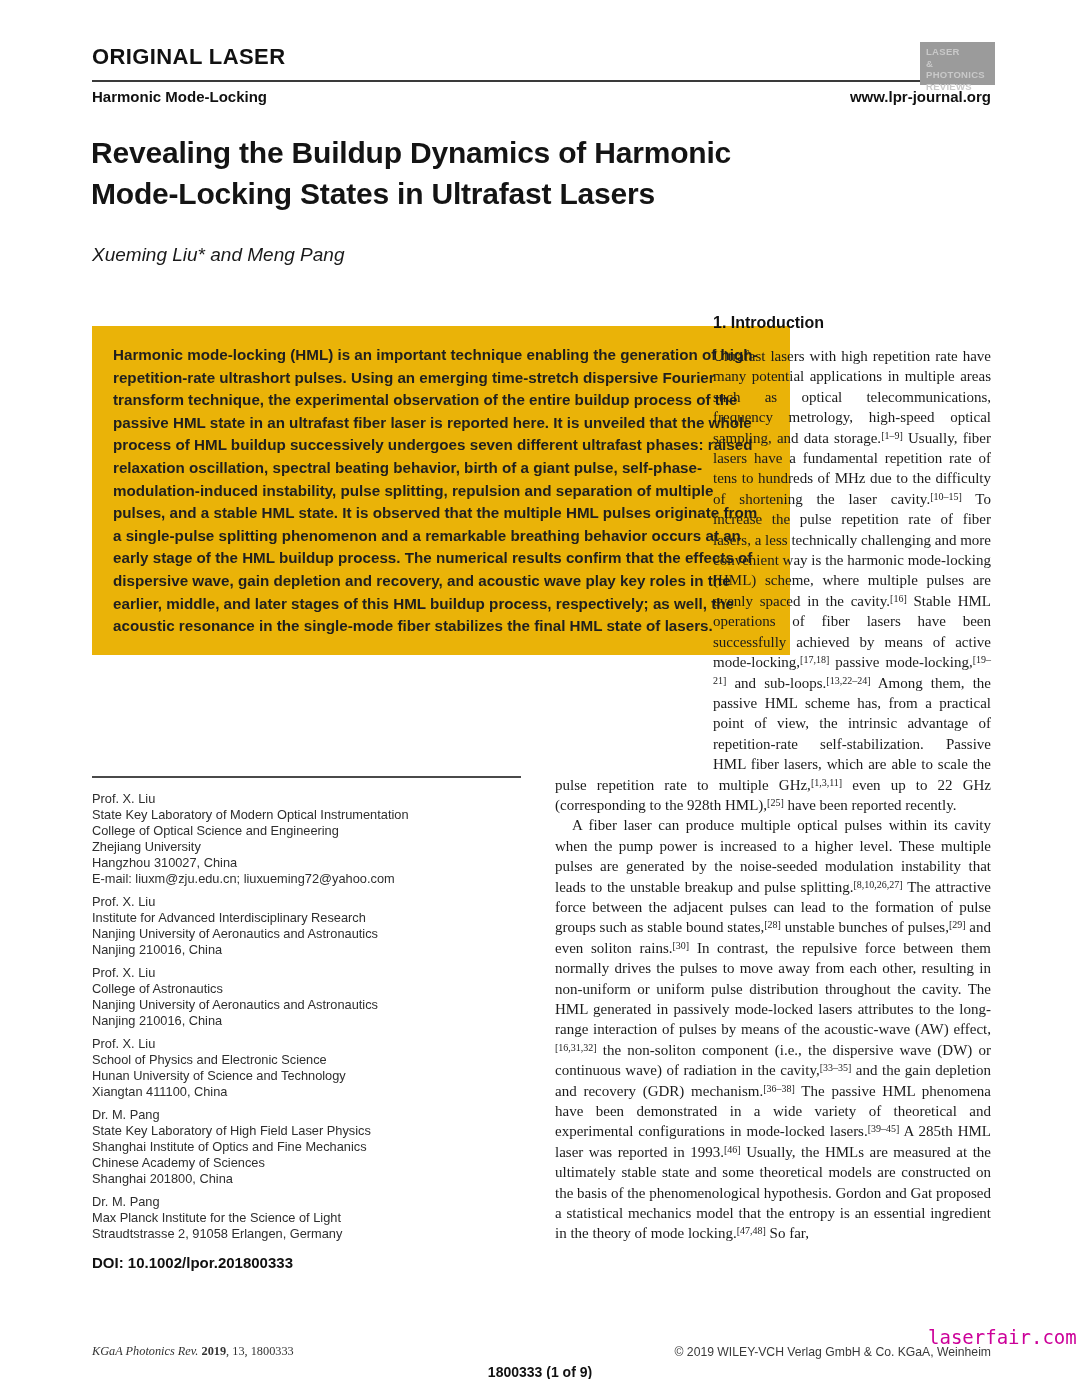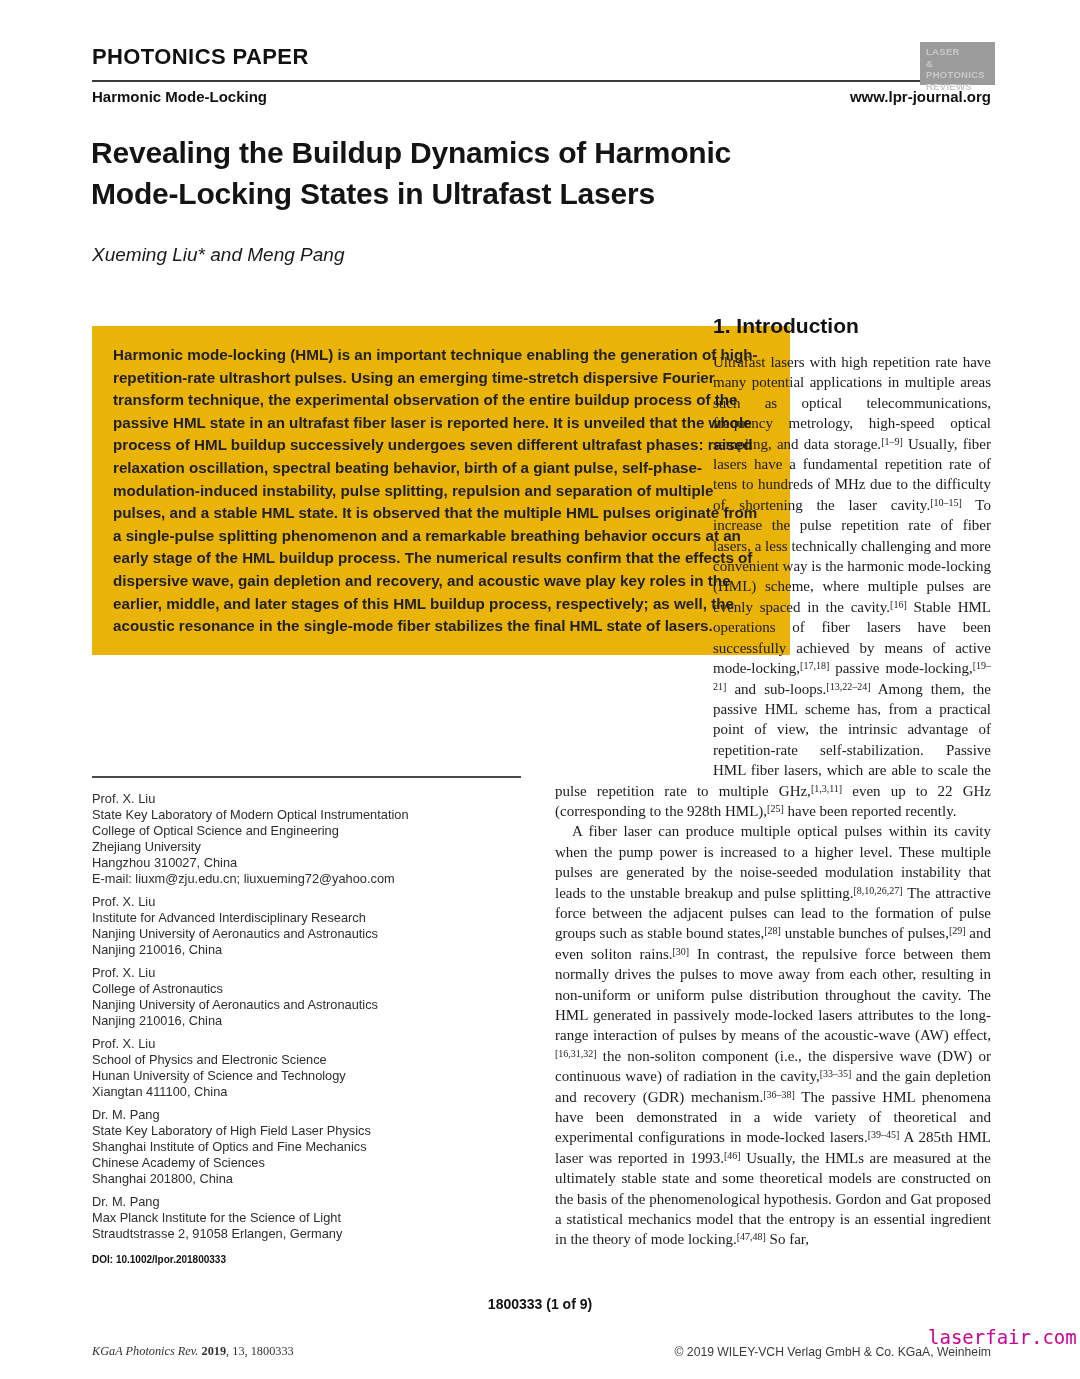--- a/index.html
+++ b/index.html
@@ -21,53 +21,53 @@
   .authors{position:absolute;left:92px;top:244px;font-size:19px;font-style:italic;color:#1a1a1a;}
 
   
   .abstract{position:absolute;left:92px;top:326px;width:698px;box-sizing:border-box;
             background:#eab308;padding:18px 21px 17px 21px;
             font-size:15.2px;line-height:22.6px;font-weight:700;color:#1f1f1f;}
 
   
   .intro{position:absolute;left:555px;top:312px;width:436px;}
   .wrap-spacer{float:left;width:158px;height:450px;}
-  .intro h2{margin:2px 0 14px 0;font-size:21px;font-weight:700;color:#111;
+  .intro h2{margin:2px 0 14px 0;font-size:16px;font-weight:700;color:#111;
             font-family:"Liberation Sans",sans-serif;}
   .intro p{margin:0;font-family:"Liberation Serif",serif;font-size:15px;line-height:20.4px;
            text-align:justify;color:#1b1b1b;}
   .intro p.indent{text-indent:17px;}
   .intro sup{font-size:10px;line-height:0;position:relative;top:-.4em;vertical-align:baseline;}
 
   
   .affils{position:absolute;left:92px;top:776px;width:432px;}
   .affils-rule{border-top:2px solid #4a4a4a;width:429px;margin-bottom:13px;}
   .affil{white-space:pre-line;font-size:12.8px;line-height:16px;color:#2e2e2e;margin-bottom:7px;}
   .orcid-row{display:flex;align-items:flex-start;margin-top:11px;}
   .orcid-icon{flex:0 0 auto;width:23px;height:23px;border-radius:50%;background:#b5b5b5;color:#fff;
               font-size:10.5px;font-weight:700;display:flex;align-items:center;justify-content:center;
               margin-top:2px;}
   .orcid-note{margin-left:10px;width:412px;font-size:13px;line-height:17.5px;color:#2e2e2e;}
-  .doi{margin-top:12px;font-size:10px;font-weight:700;color:#111;}
+  .doi{margin-top:12px;font-size:15px;font-weight:700;color:#111;}
 
   
   .f-left{position:absolute;left:92px;top:1344px;font-size:12.3px;color:#333;
           font-family:"Liberation Serif",serif;}
-  .f-center{position:absolute;left:50%;transform:translateX(-50%);top:1296px;
+  .f-center{position:absolute;left:50%;transform:translateX(-50%);top:1364px;
             font-size:14px;font-weight:700;color:#111;}
   .f-right{position:absolute;right:89px;top:1345px;font-size:12.2px;color:#3a3a3a;}
   .watermark{position:absolute;left:928px;top:1326px;font-family:"DejaVu Sans Mono",monospace;
              font-size:19px;color:#cc0099;z-index:3;letter-spacing:0;}
 </style>
 </head>
 <body>
 
 <div class="page">
 
-  <div class="cat">PHOTONICS PAPER</div>
+  <div class="cat">ORIGINAL LASER</div>
   <div class="header-rule"></div>
   <div class="logo">LASER
 &amp; PHOTONICS
 REVIEWS</div>
   <div class="subject">Harmonic Mode-Locking</div>
   <div class="site">www.lpr-journal.org</div>
 
   <h1>Revealing the Buildup Dynamics of Harmonic Mode-Locking States in Ultrafast Lasers</h1>
   <div class="authors">Xueming Liu* and Meng Pang</div>
 

